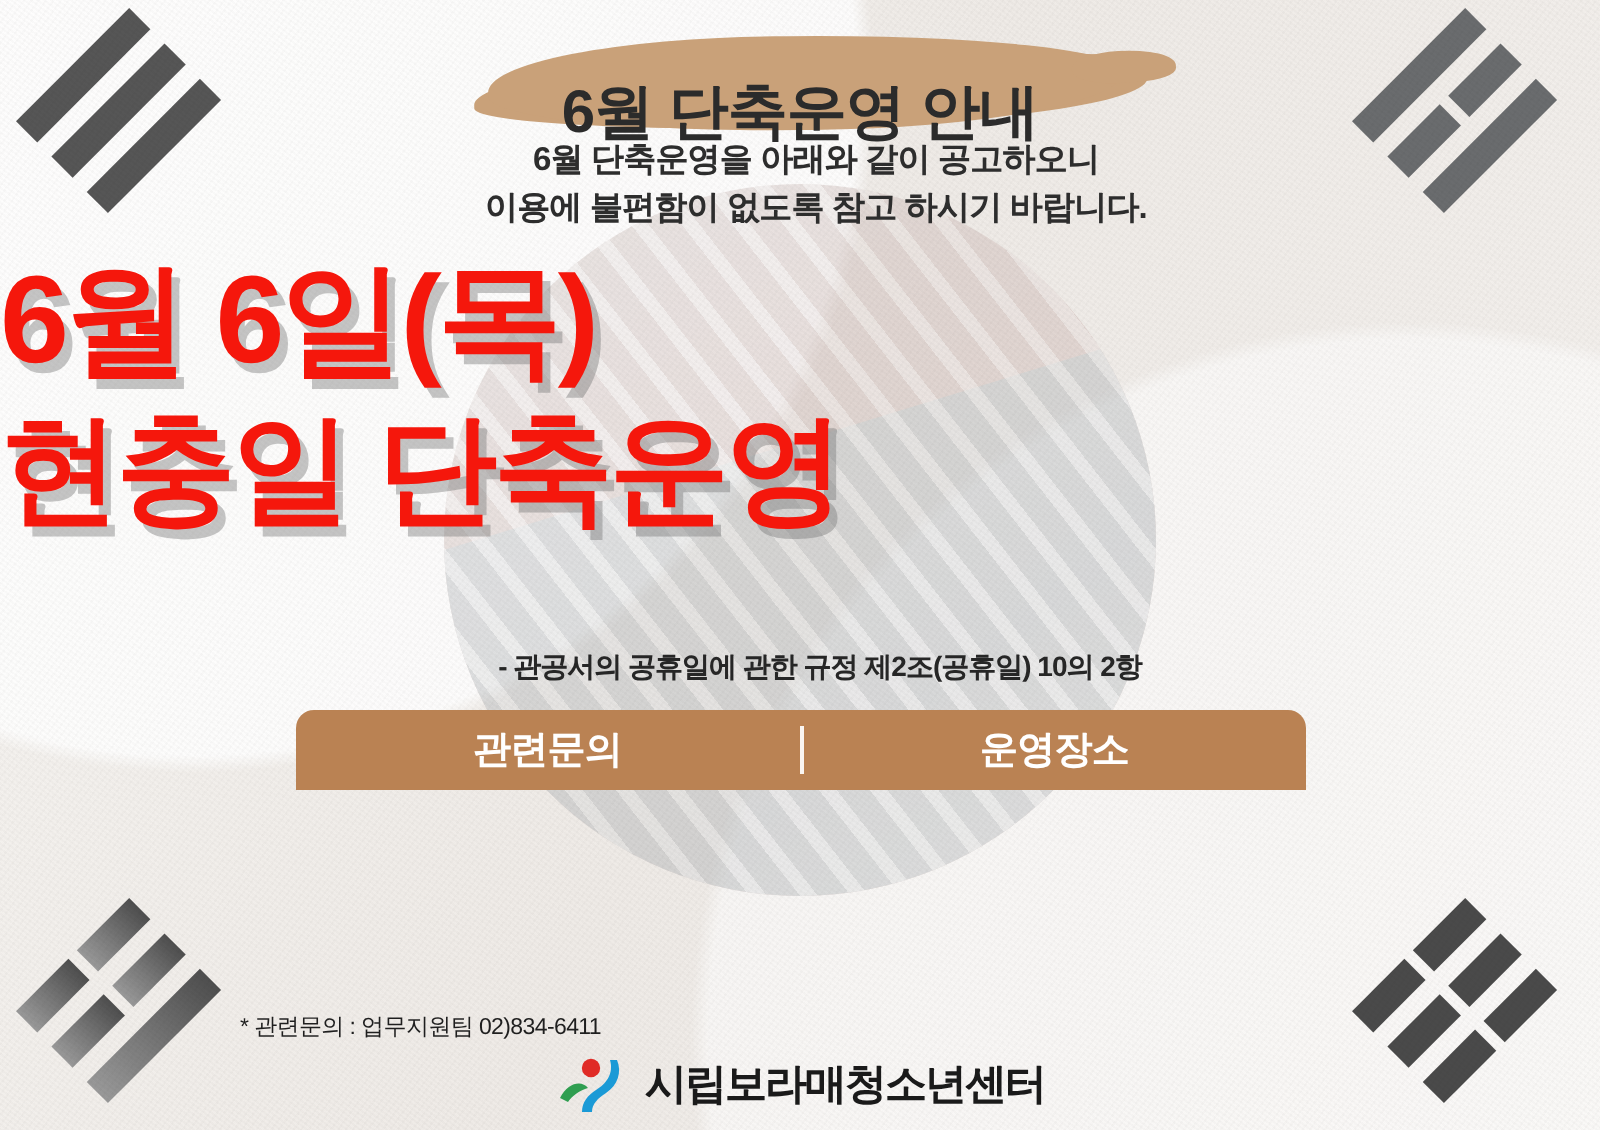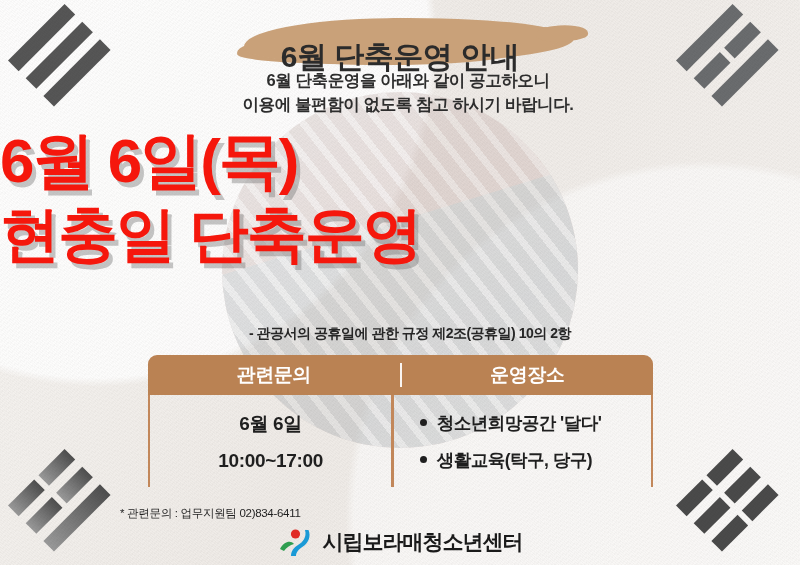--- a/index.html
+++ b/index.html
@@ -401,37 +401,20 @@
     </div>
 
     <div class="legal">- 관공서의 공휴일에 관한 규정 제2조(공휴일) 10의 2항</div>
 
     <div class="info-table">
       <div class="it-head">
         <div class="cell">관련문의</div>
         <div class="vdiv"></div>
         <div class="cell">운영장소</div>
       </div>
-      <div class="it-body">
-        <div class="col col-left">
-          <div class="line">6월 6일</div>
-          <div class="line">10:00~17:00</div>
-        </div>
-        <div class="vsep"></div>
-        <div class="col col-right">
-          <div class="line">
-            <span class="bullet"></span>
-            <span>청소년희망공간 '달다'</span>
-          </div>
-          <div class="line">
-            <span class="bullet"></span>
-            <span>생활교육(탁구, 당구)</span>
-          </div>
-        </div>
-      </div>
     </div>
 
     <div class="contact">* 관련문의 : 업무지원팀 02)834-6411</div>
 
     <div class="footer-brand">
       <span>
         <svg width="34" height="30" viewBox="0 0 34 30" aria-hidden="true">
           <path d="M2 21 C6 13, 13 12, 16 16 C12 17, 8 20, 6 23 Z" fill="#2f9e50"></path>
           <circle cx="17.5" cy="6" r="4.6" fill="#e02b26"></circle>
           <path d="M27 2 C29 9, 25 14, 20 17 C16 19.5, 13 23, 13 28 L18 28 C18 24, 21 21, 25 18.5 C31 14.5, 33 8, 30.5 2 Z" fill="#1b9ad6"></path>

